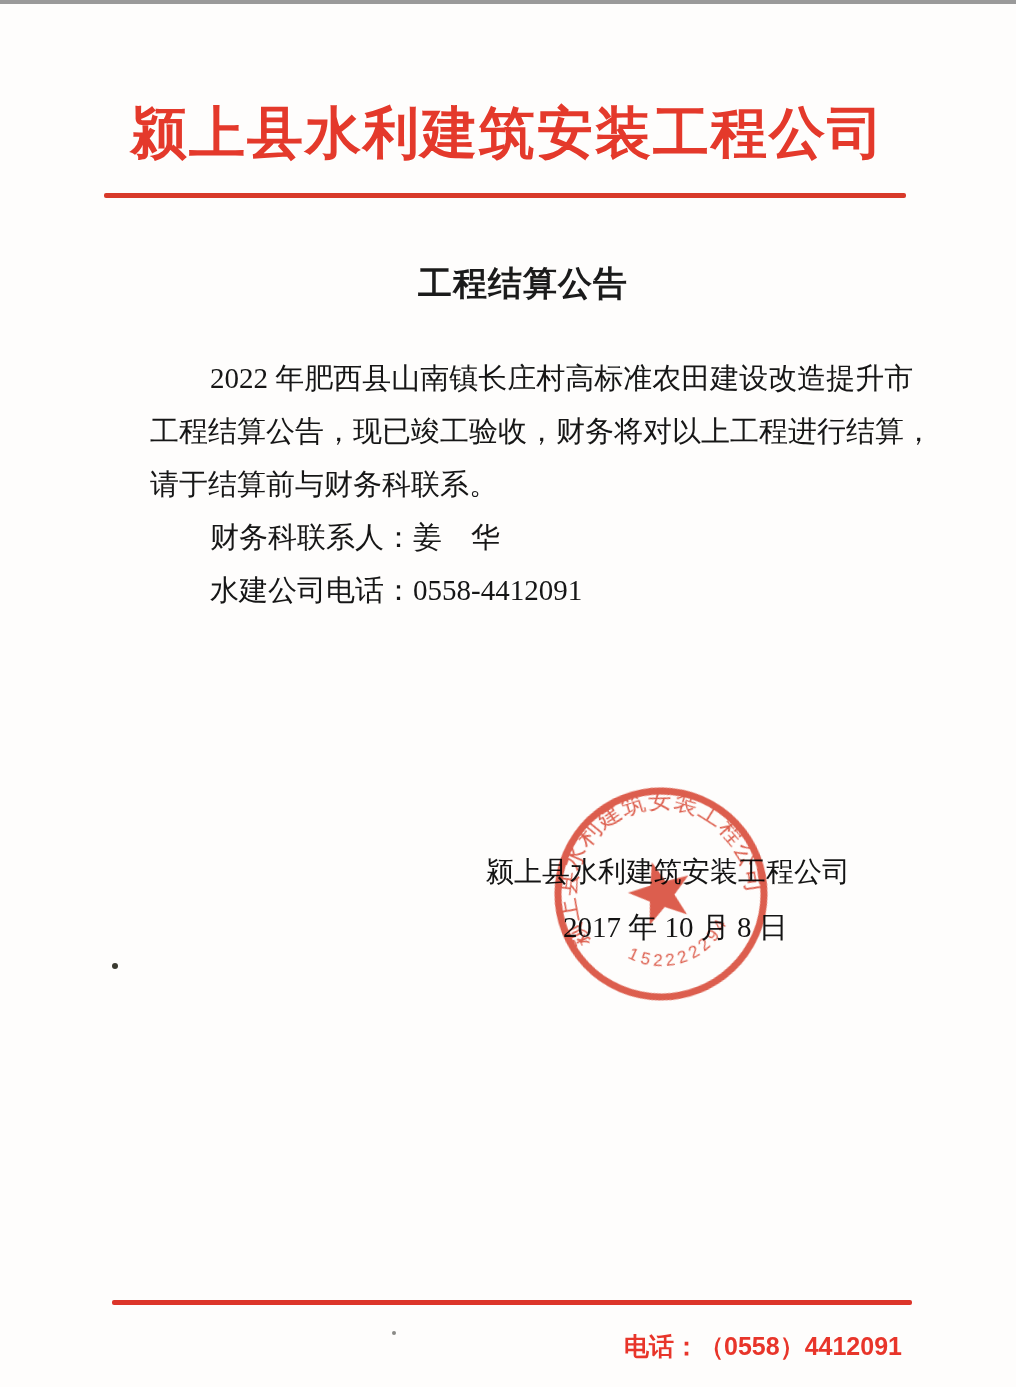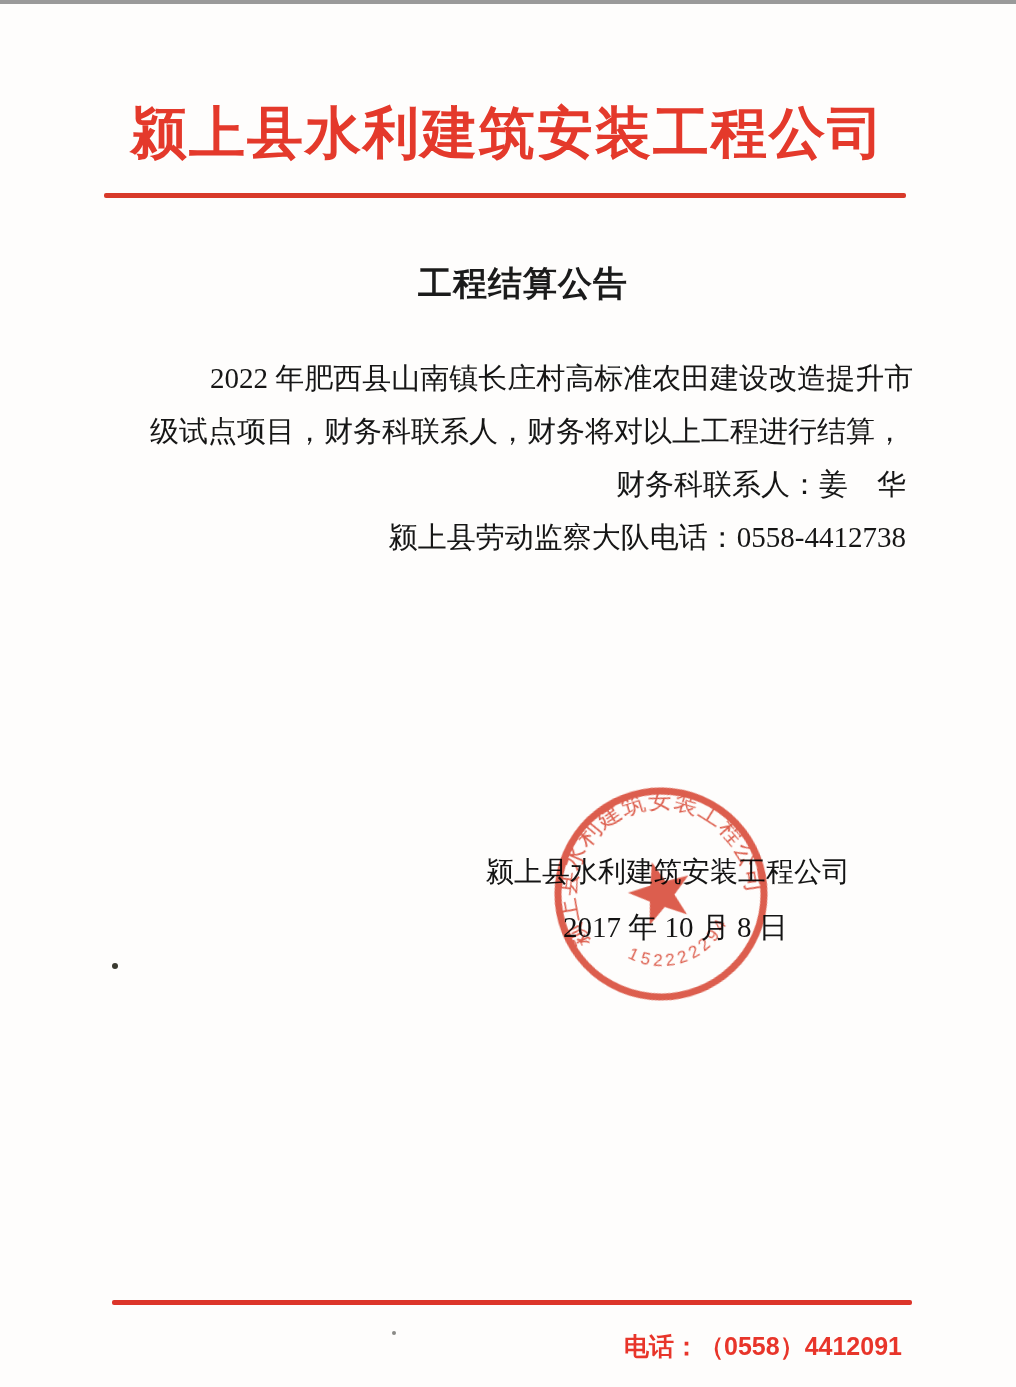--- a/index.html
+++ b/index.html
@@ -41,21 +41,21 @@
   }
   
   .body-block {
     position:absolute; top:348px; left:150px; width:756px;
   }
   .body-line {
     font-size:29px; line-height:53px;
     white-space:pre;
     color:#161616;
   }
-  .indent { padding-left:60px;text-align:right; }
+  .indent { padding-left:60px; }
   
   .sign-company {
     position:absolute; top:850px; left:0; right:166px;
     text-align:right;
     font-size:28px; line-height:36px;
     white-space:pre; color:#141414;
   }
   .sign-date {
     position:absolute; top:904px; left:563px;
     font-size:29px; line-height:38px;
@@ -102,23 +102,24 @@
 
 <div class="page">
 
   <div class="header-title">颍上县水利建筑安装工程公司</div>
   <div class="header-rule"></div>
 
   <div class="doc-title">工程结算公告</div>
 
   <div class="body-block">
     <div class="body-line indent">2022 年肥西县山南镇长庄村高标准农田建设改造提升市</div>
-    <div class="body-line">级试点项目，财务科联系人，财务将对以上工程进行结算，</div>
+    <div class="body-line">工程结算公告，现已竣工验收，财务将对以上工程进行结算，</div>
+    <div class="body-line">请于结算前与财务科联系。</div>
     <div class="body-line indent">财务科联系人：姜　华</div>
-    <div class="body-line indent">颍上县劳动监察大队电话：0558-4412738</div>
+    <div class="body-line indent">水建公司电话：0558-4412091</div>
   </div>
 
   <div class="sign-company">颍上县水利建筑安装工程公司</div>
   <div class="sign-date">2017 年 10 月 8 日</div>
 
   <svg class="seal" viewBox="0 0 230 230">
     <defs>
       <path id="arcTop" d="M 34.2 144.4 A 86 86 0 1 1 195.8 144.4" fill="none"></path>
       <path id="arcBottom" d="M 52.6 151 A 72 72 0 0 0 177.4 151" fill="none"></path>
     </defs>

